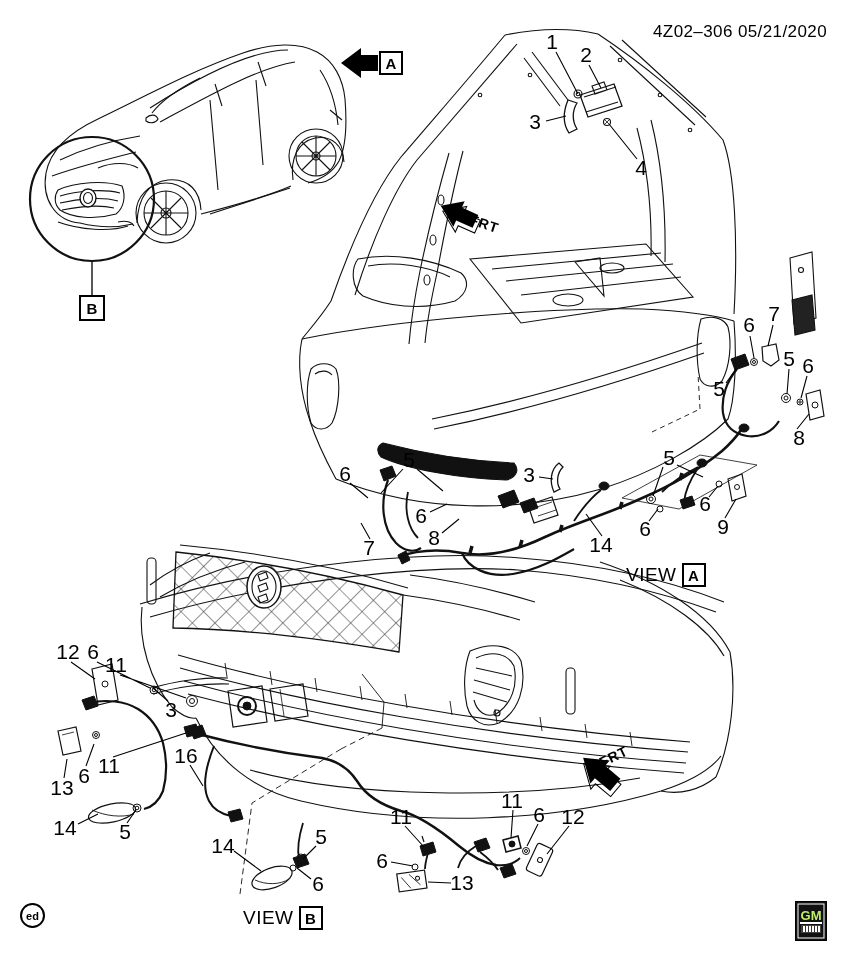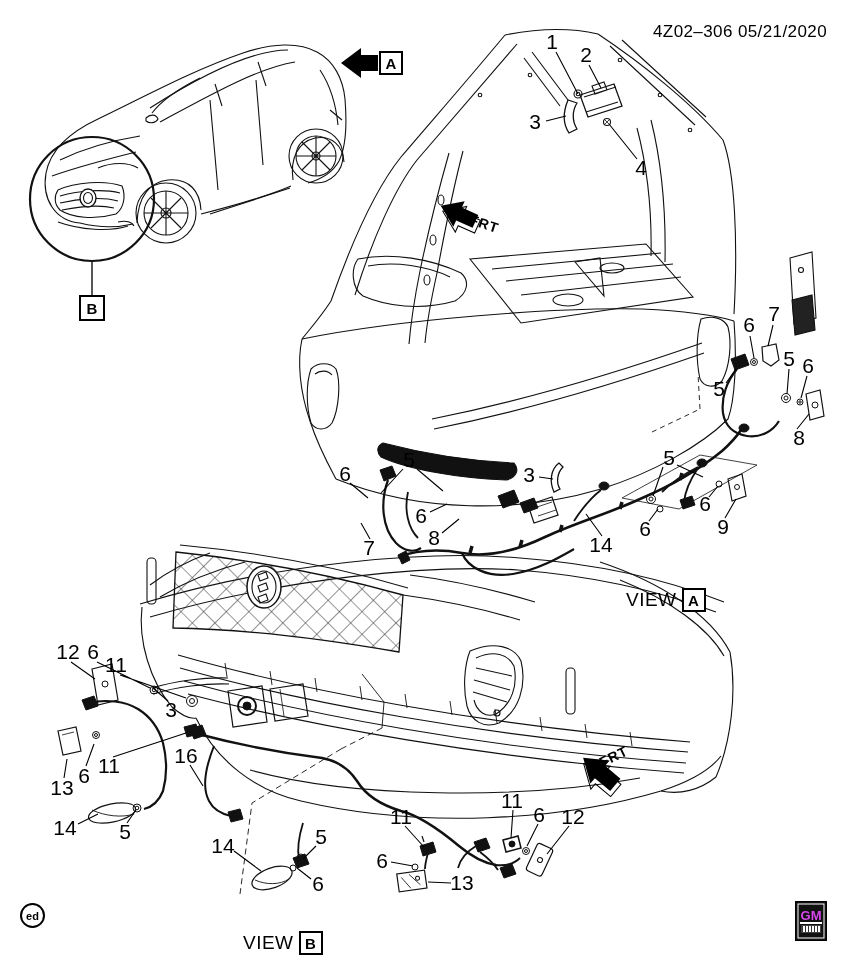--- a/index.html
+++ b/index.html
@@ -8,30 +8,30 @@
   .art{position:absolute;left:0;top:0;}
   .callout{position:absolute;transform:translate(-50%,-50%);
            font:400 21px "Liberation Sans",sans-serif;color:#000;white-space:nowrap;}
   .hdr{position:absolute;top:22px;right:24px;font:400 17px "Liberation Sans",sans-serif;
        letter-spacing:.4px;margin-left:48px;}
   .boxed{display:inline-flex;align-items:center;justify-content:center;
          width:20px;height:20px;border:2px solid #000;font:600 15px "Liberation Sans",sans-serif;
          background:#fff;}
   .marker-box{position:absolute;}
   .view-label{position:absolute;display:flex;align-items:center;gap:5px;
-              font:400 19px "Liberation Sans",sans-serif;letter-spacing:.5px;margin-top:25px;}
+              font:400 19px "Liberation Sans",sans-serif;letter-spacing:.5px;}
   .frt{position:absolute;font:700 14px "Liberation Sans",sans-serif;letter-spacing:1px;
        transform-origin:left center;}
   .ed-mark{position:absolute;width:21px;height:21px;border:2px solid #000000;border-radius:50%;
            display:flex;align-items:center;justify-content:center;
            font:700 11px "Liberation Sans",sans-serif;}
   .gm-logo{position:absolute;width:30px;height:38px;background:#111;border:1px solid #000;
            box-shadow:inset 0 0 0 1.5px #111, inset 0 0 0 2.5px #fff;
            display:flex;flex-direction:column;align-items:center;justify-content:center;gap:1px;}
-  .gm-logo .gm-txt{color:#d946ef;font:700 13px "Liberation Sans",sans-serif;
+  .gm-logo .gm-txt{color:#bef264;font:700 13px "Liberation Sans",sans-serif;
                    border-bottom:2px solid #fff;line-height:13px;padding:0 1px;}
   .gm-logo .gm-sub{width:18px;height:6px;background:#fff;border:1px solid #444;
                    background-image:linear-gradient(90deg,#333 1px,transparent 1px);
                    background-size:3px 100%;}
 </style>
 </head>
 <body>
 
 <div class="page">
 

